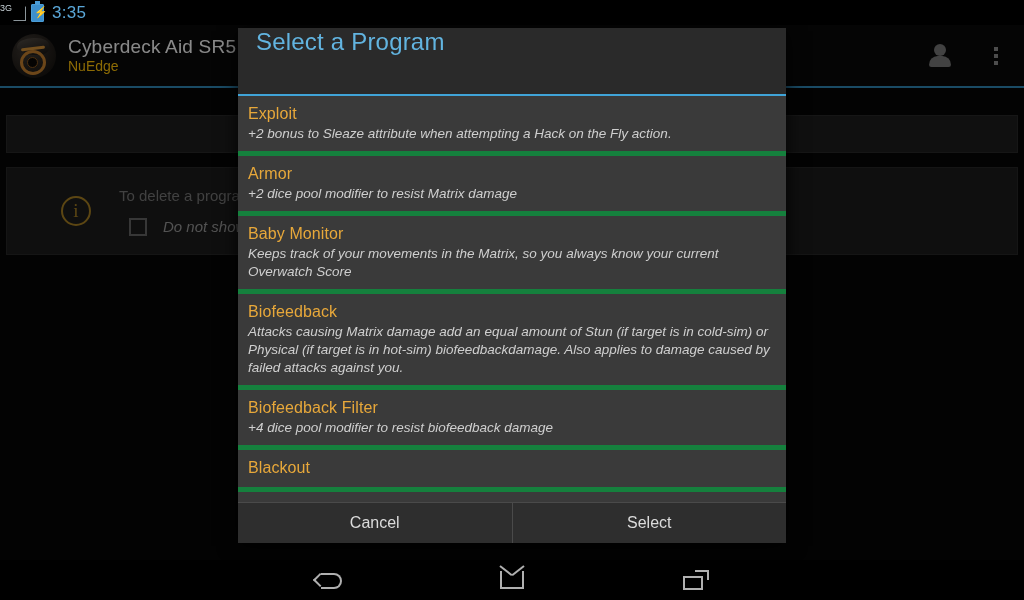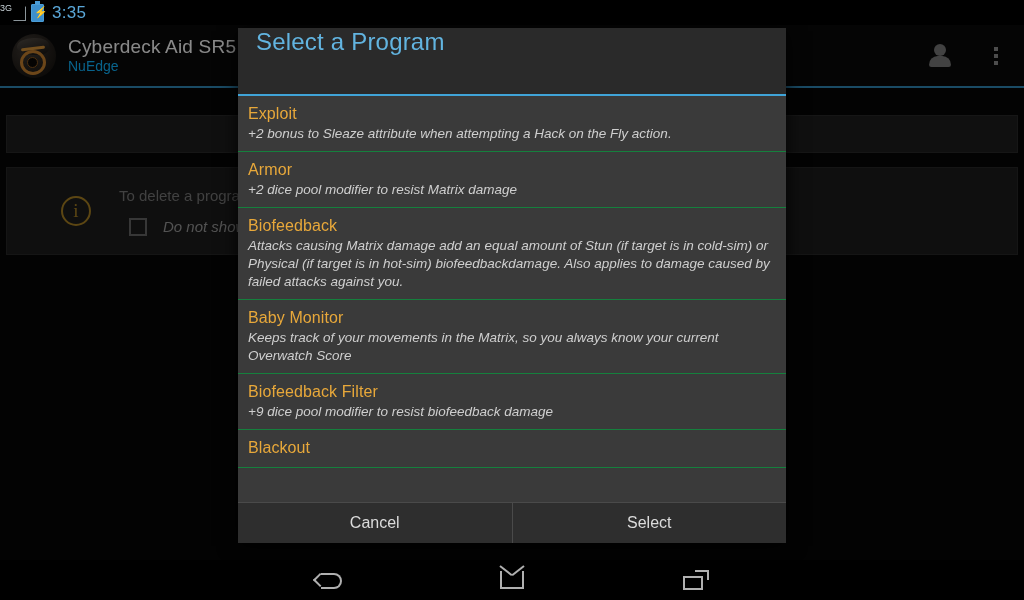--- a/index.html
+++ b/index.html
@@ -146,21 +146,21 @@
     margin-left: 12px;
     line-height: 1.12;
   }
   #app-title {
     font-size: 19px;
     color: #e5e5e5;
     letter-spacing: 0.2px;
   }
   #app-subtitle {
     font-size: 14px;
-    color: #0ea5e9;
+    color: #eab308;
     margin-top: 2px;
   }
   #action-bar .spacer { flex: 1; }
   .ab-icon {
     width: 56px; height: 63px;
     display: flex; align-items: center; justify-content: center;
   }
   .person-icon { position: relative; width: 22px; height: 23px; }
   .person-icon .head2 {
     position: absolute; top: 0; left: 5px;
@@ -272,21 +272,21 @@
     margin-left: 18px;
     letter-spacing: 0.2px;
   }
   #dialog-list {
     flex: 1;
     overflow: hidden;
     background: #3a3a3a;
   }
   .prog-item {
     padding: 9px 14px 8px 10px;
-    border-bottom: 1px solid #15803d;
+    border-bottom: 5px solid #15803d;
     background: #3a3a3a;
   }
   .prog-name {
     font-size: 16px;
     color: #e8a83a;
     margin-bottom: 2px;
     letter-spacing: 0.1px;
   }
   .prog-desc {
     font-size: 13.5px;
@@ -448,30 +448,30 @@
     <div id="dialog-list">
         <div class="prog-item">
           <div class="prog-name">Exploit</div>
           <div class="prog-desc">+2 bonus to Sleaze attribute when attempting a Hack on the Fly action.</div>
         </div>
         <div class="prog-item">
           <div class="prog-name">Armor</div>
           <div class="prog-desc">+2 dice pool modifier to resist Matrix damage</div>
         </div>
         <div class="prog-item">
+          <div class="prog-name">Baby Monitor</div>
+          <div class="prog-desc">Keeps track of your movements in the Matrix, so you always know your current Overwatch Score</div>
+        </div>
+        <div class="prog-item">
           <div class="prog-name">Biofeedback</div>
           <div class="prog-desc">Attacks causing Matrix damage add an equal amount of Stun (if target is in cold-sim) or Physical (if target is in hot-sim) biofeedbackdamage. Also applies to damage caused by failed attacks against you.</div>
         </div>
         <div class="prog-item">
-          <div class="prog-name">Baby Monitor</div>
-          <div class="prog-desc">Keeps track of your movements in the Matrix, so you always know your current Overwatch Score</div>
-        </div>
-        <div class="prog-item">
           <div class="prog-name">Biofeedback Filter</div>
-          <div class="prog-desc">+9 dice pool modifier to resist biofeedback damage</div>
+          <div class="prog-desc">+4 dice pool modifier to resist biofeedback damage</div>
         </div>
         <div class="prog-item">
           <div class="prog-name">Blackout</div>
         </div>
       </div>
     <div id="dialog-buttons">
       <button id="btn-cancel" class="dlg-btn">Cancel</button>
       <button id="btn-select" class="dlg-btn">Select</button>
     </div>
   </div>

